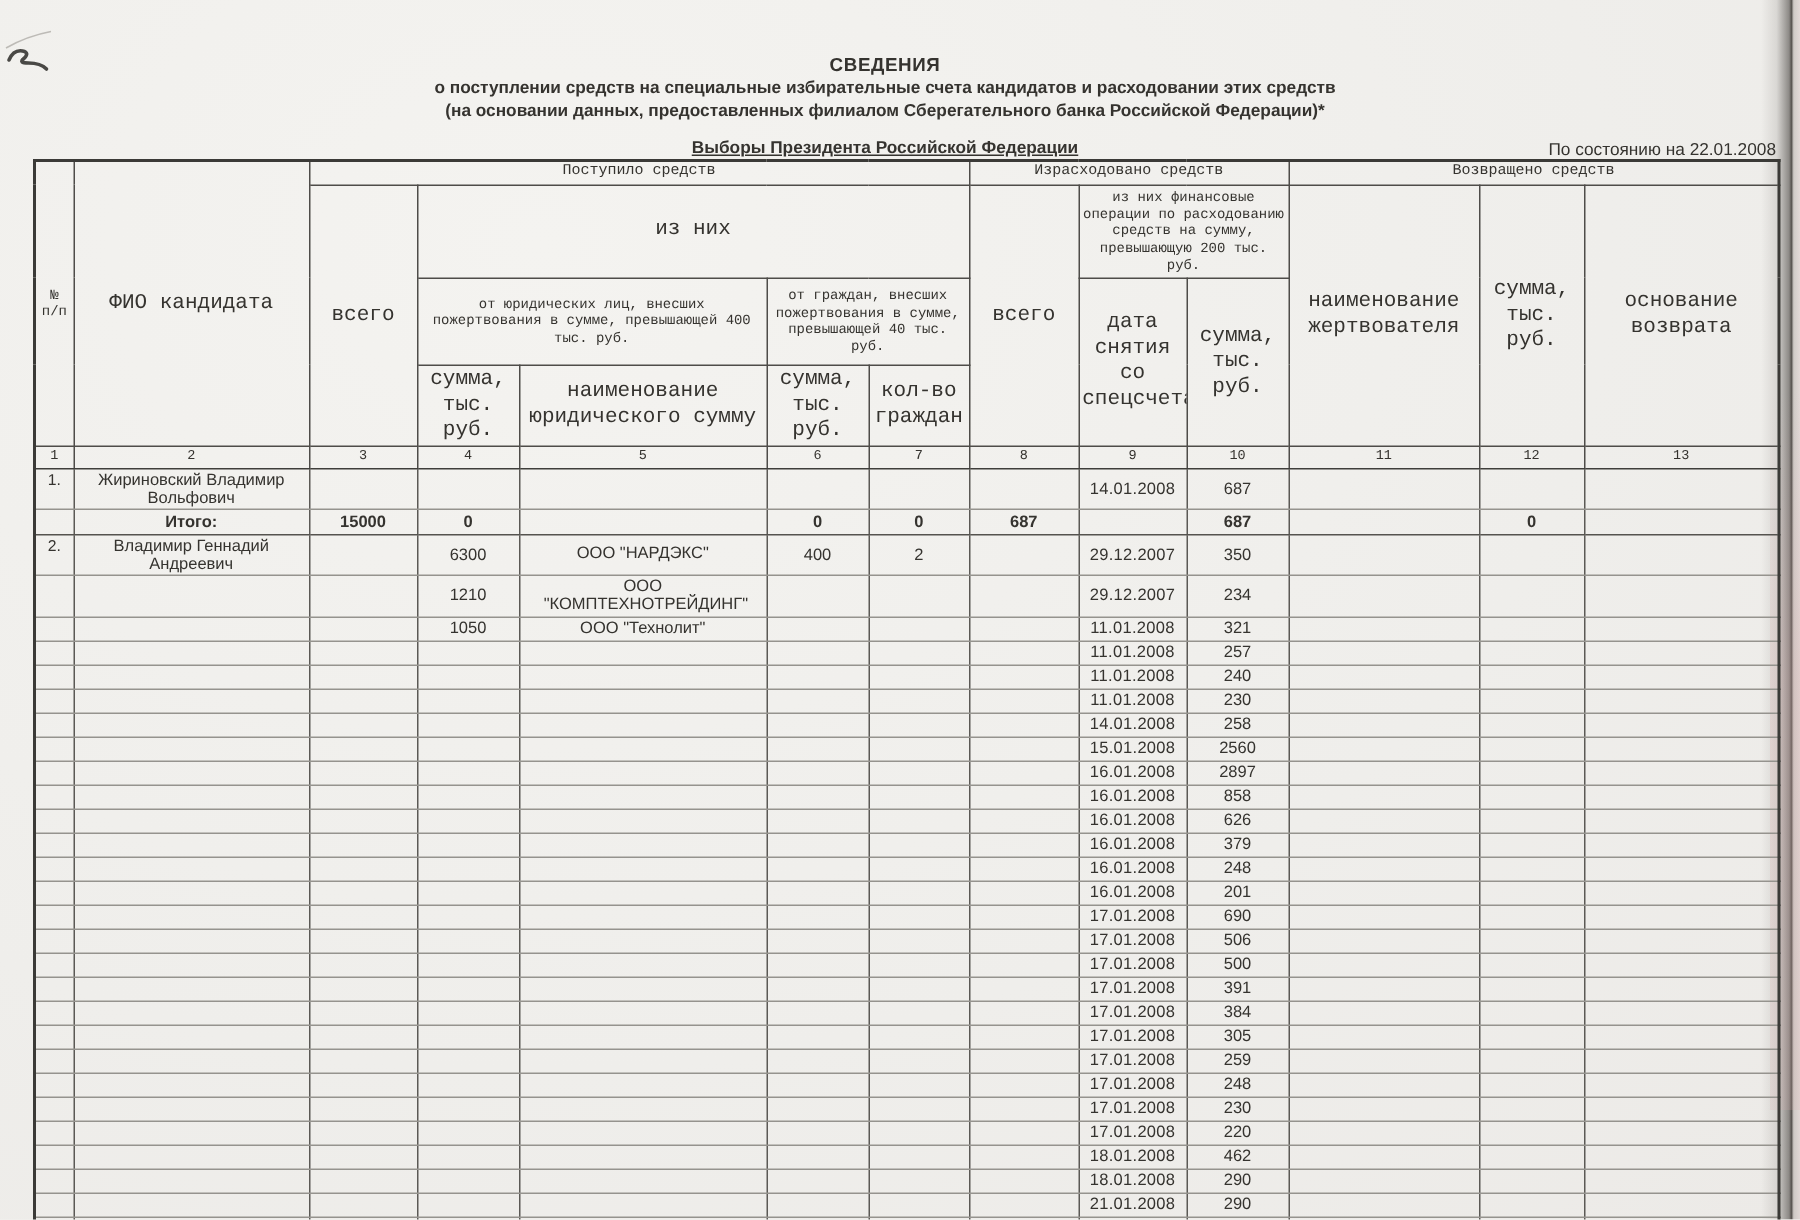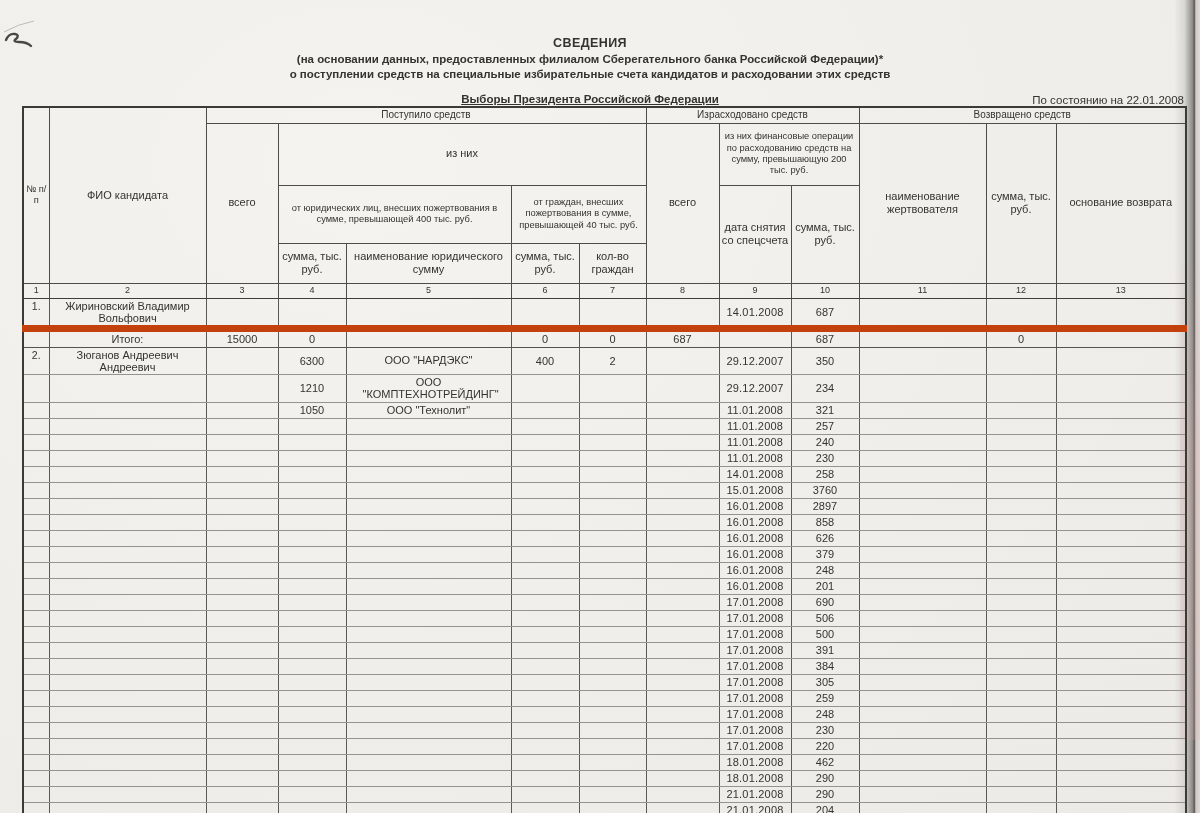--- a/index.html
+++ b/index.html
@@ -36,57 +36,57 @@
   .as-of{position:absolute;right:16px;top:94px;font-size:11.5px;}
 
   
   table.funds{
     position:absolute;left:22px;top:106px;width:1163px;
     border-collapse:collapse;table-layout:fixed;
     border:2px solid #3b3a37;
     font-size:10px;
   }
   th,td{padding:1px 2px;vertical-align:middle;text-align:center;overflow:hidden;font-weight:normal;}
-  thead th{border:1px solid #4e4c49;line-height:1.22;}
+  thead th{border:1px solid #4e4c49;line-height:1.22;font-family:Liberation Mono, monospace;}
   .h-band{font-size:10px;height:16px;}
-  .h-mid{font-size:11px;}
+  .h-mid{font-size:14px;}
   .h-small{font-size:9.3px;margin-top:46px;}
   .h-ops{font-size:9.3px;}
   tr.h2{height:62px;} tr.h3{height:58px;} tr.h4{height:40px;}
   tr.nums{height:15px;}
   tr.nums th{font-size:9px;border-bottom:1px solid #3f3e3b;border-top:1px solid #4e4c49;}
 
   tbody td{
     border-left:1px solid #5b5955;border-right:1px solid #5b5955;
     border-bottom:1px solid #95938e;
     font-size:11px;line-height:12px;height:13px;
   }
   tbody tr{height:14px;}
   tbody tr.total{height:17px;}
-  tbody tr.total td{font-weight:normal;border-top:7px solid #c2410c;border-bottom:1px solid #55534f;}
+  tbody tr.total td{font-weight:bold;border-top:1px solid #c2410c;border-bottom:1px solid #55534f;}
   tbody td.c1{vertical-align:top;font-size:10.5px;}
   tbody td.c2{padding:1px 14px;margin-left:23px;}
   tbody td.c5{padding:1px 16px;line-height:12.5px;}
   tbody td.c9{letter-spacing:.2px;}
 </style>
 </head>
 <body>
 
 <div class="paper"></div>
 <div class="scan-edge"></div>
 <div class="scan-edge-tint"></div>
 <svg class="squiggle" width="46" height="40" viewBox="0 0 46 40">
   <path d="M4 22 q3 -7 9 -6 q5 1 1 5 q-4 3 3 3 q8 0 12 4" fill="none" stroke="#2c2a27" stroke-width="2.4" stroke-linecap="round" opacity="0.85"></path>
   <path d="M2 14 q14 -8 30 -11" fill="none" stroke="#8a8680" stroke-width="1" opacity="0.5"></path>
 </svg>
 
 <div class="titles">
   <div class="t-main">СВЕДЕНИЯ</div>
+  <div class="t-sub">о поступлении средств на специальные избирательные счета кандидатов и расходовании этих средств</div>
   <div class="t-sub">(на основании данных, предоставленных филиалом Сберегательного банка Российской Федерации)*</div>
-  <div class="t-sub">о поступлении средств на специальные избирательные счета кандидатов и расходовании этих средств</div>
   <div class="t-elect">Выборы Президента Российской Федерации</div>
 </div>
 <div class="as-of">По состоянию на 22.01.2008</div>
 
 <table class="funds">
   <colgroup>
     <col style="width:26px">
       <col style="width:157px">
       <col style="width:72px">
     <col style="width:68px">
@@ -171,21 +171,21 @@
         <td class="c7">0</td>
         <td class="c8">687</td>
         <td class="c9"></td>
         <td class="c10">687</td>
         <td class="c11"></td>
         <td class="c12">0</td>
         <td class="c13"></td>
       </tr>
       <tr>
         <td class="c1">2.</td>
-        <td class="c2">Зюганов Андреевич Андреевич</td>
+        <td class="c2">Владимир Геннадий Андреевич</td>
         <td class="c3"></td>
         <td class="c4">6300</td>
         <td class="c5">ООО "НАРДЭКС"</td>
         <td class="c6">400</td>
         <td class="c7">2</td>
         <td class="c8"></td>
         <td class="c9">29.12.2007</td>
         <td class="c10">350</td>
         <td class="c11"></td>
         <td class="c12"></td>
@@ -284,21 +284,21 @@
       <tr>
         <td class="c1"></td>
         <td class="c2"></td>
         <td class="c3"></td>
         <td class="c4"></td>
         <td class="c5"></td>
         <td class="c6"></td>
         <td class="c7"></td>
         <td class="c8"></td>
         <td class="c9">15.01.2008</td>
-        <td class="c10">3760</td>
+        <td class="c10">2560</td>
         <td class="c11"></td>
         <td class="c12"></td>
         <td class="c13"></td>
       </tr>
       <tr>
         <td class="c1"></td>
         <td class="c2"></td>
         <td class="c3"></td>
         <td class="c4"></td>
         <td class="c5"></td>

